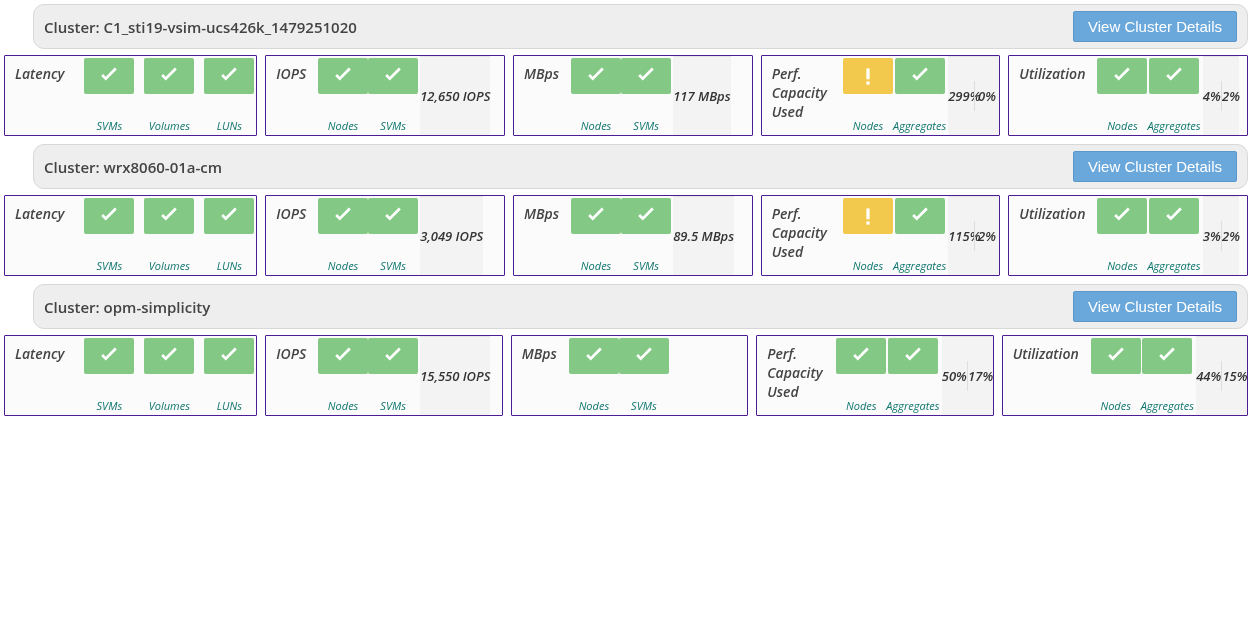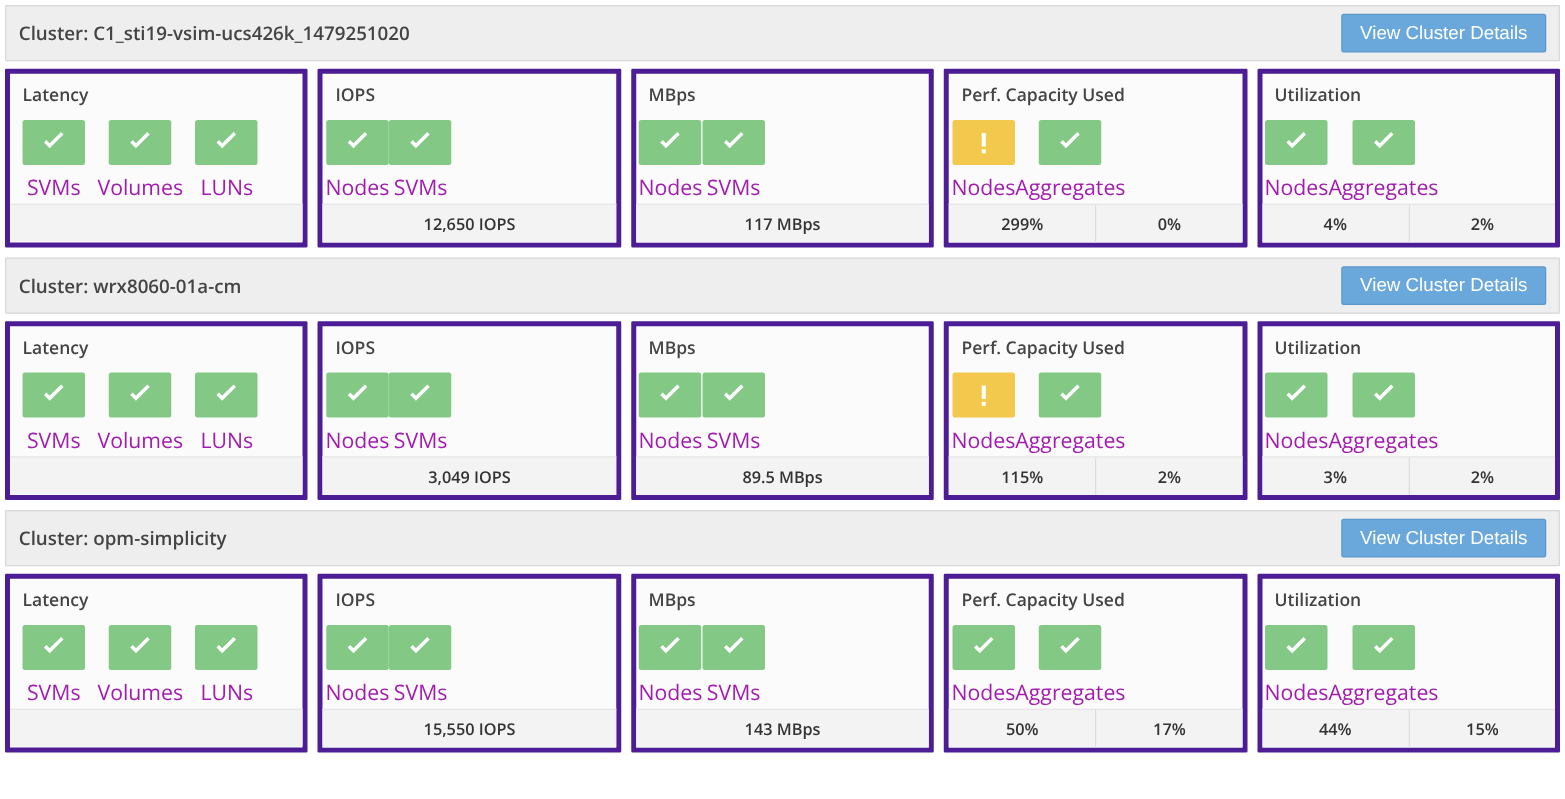--- a/index.html
+++ b/index.html
@@ -13,21 +13,22 @@
     width: 1252px;
   }
   .cluster-block { margin-bottom: 8px; }
   .cluster-header {
     display: flex;
     align-items: center;
     justify-content: space-between;
     background: #eeeeee;
     border: 1px solid #d8d8d8;
     padding: 6px 10px;
-    border-radius: 1px;
+    border-radius: 11px;
+    margin-left: 29px;
   }
   .cluster-title {
     font-size: 15px;
     font-weight: 600;
     color: #444;
   }
   .btn-details {
     background: #6aa8dc;
     color: #fff;
     border: 1px solid #5a98cc;
@@ -36,25 +37,25 @@
     border-radius: 2px;
     cursor: pointer;
   }
   .metrics-row {
     display: flex;
     gap: 8px;
     margin-top: 6px;
   }
   .card {
     flex: 1;
-    border: 4px solid #4c1d95;
+    border: 1px solid #4c1d95;
     background: #fbfbfb;
     border-radius: 1px;
     display: flex;
-    flex-direction: column;
+    font-style: italic;
   }
   .card-header {
     font-weight: 600;
     font-size: 14px;
     padding: 8px 10px;
     color: #444;
   }
   .icons-row {
     display: flex;
     justify-content: flex-start;
@@ -67,23 +68,24 @@
     border-radius: 2px;
     margin: 0 auto 6px auto;
     display: flex;
     align-items: center;
     justify-content: center;
   }
   .ok { background: #83c985; }
   .warn { background: #f2c94c; }
   .status-tile svg { width: 26px; height: 26px; }
   .link {
-    color: #a21caf;
-    font-size: 17px;
+    color: #0f766e;
+    font-size: 11px;
     cursor: pointer;
+    margin-top: 24px;
   }
   .footer-row {
     display: flex;
     border-top: 1px solid #e6e6e6;
     background: #f3f3f3;
     min-height: 30px;
     align-items: center;
   }
   .footer-full {
     flex: 1;
@@ -454,23 +456,20 @@
             </div>
             <div class="icon-col">
               <div class="status-tile ok">
                 <svg viewBox="0 0 24 24">
                   <path fill="#fff" d="M9 16.2l-4.2-4.2 1.8-1.8L9 12.6l8.4-8.4 1.8 1.8z"></path>
                 </svg>
               </div>
               <div class="link">SVMs</div>
             </div>
           </div>
-          <div class="footer-row">
-            <div class="footer-full">143 MBps</div>
-          </div>
         </div>
         <div class="card">
           <div class="card-header">Perf. Capacity Used</div>
           <div class="icons-row">
             <div class="icon-col">
               <div class="status-tile ok">
                 <svg viewBox="0 0 24 24">
                   <path fill="#fff" d="M9 16.2l-4.2-4.2 1.8-1.8L9 12.6l8.4-8.4 1.8 1.8z"></path>
                 </svg>
               </div>

